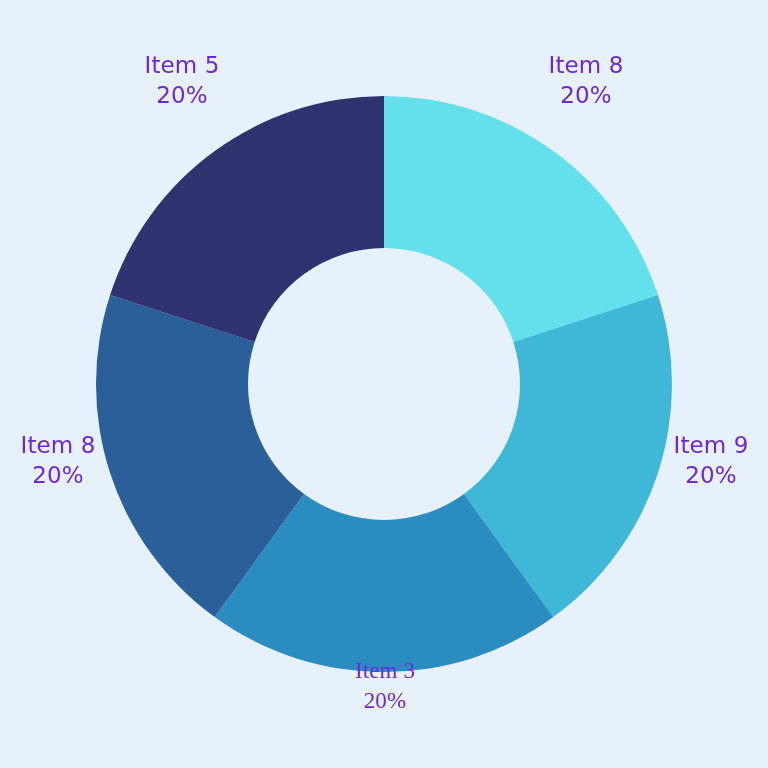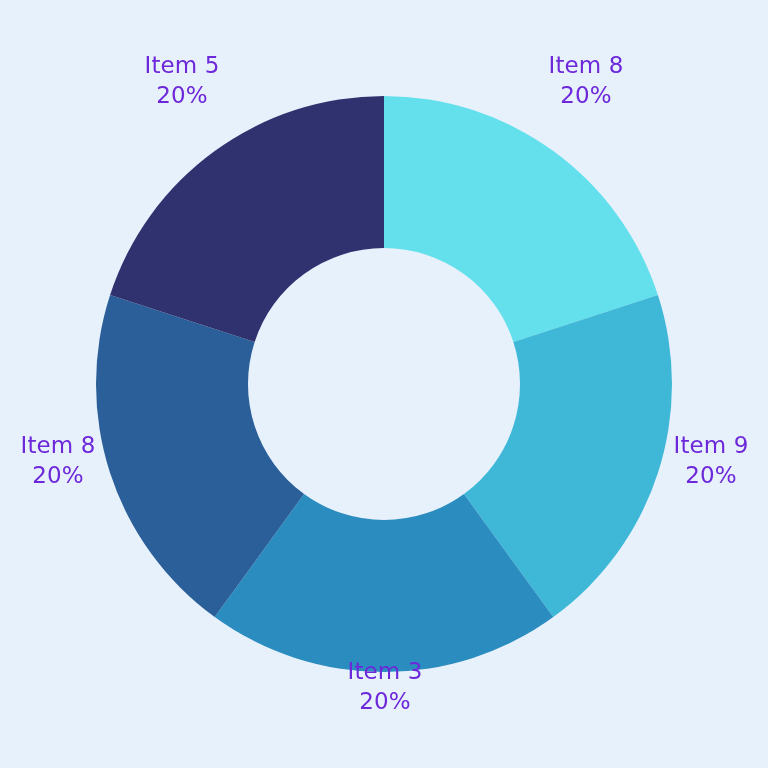--- a/index.html
+++ b/index.html
@@ -67,21 +67,21 @@
 
   <div id="labels-layer">
       <div class="label-group" style="left: 586px; top: 80px;">
         <span class="label-name">Item 8</span>
         <span class="label-value">20%</span>
       </div>
       <div class="label-group" style="left: 711px; top: 460px;">
         <span class="label-name">Item 9</span>
         <span class="label-value">20%</span>
       </div>
-      <div class="label-group" style="left: 385px; top: 686px;">
+      <div class="label-group" style="left: 385px; top: 686px; font-family: Liberation Serif, serif;">
         <span class="label-name">Item 3</span>
         <span class="label-value">20%</span>
       </div>
       <div class="label-group" style="left: 58px; top: 460px;">
         <span class="label-name">Item 8</span>
         <span class="label-value">20%</span>
       </div>
       <div class="label-group" style="left: 182px; top: 80px;">
         <span class="label-name">Item 5</span>
         <span class="label-value">20%</span>

